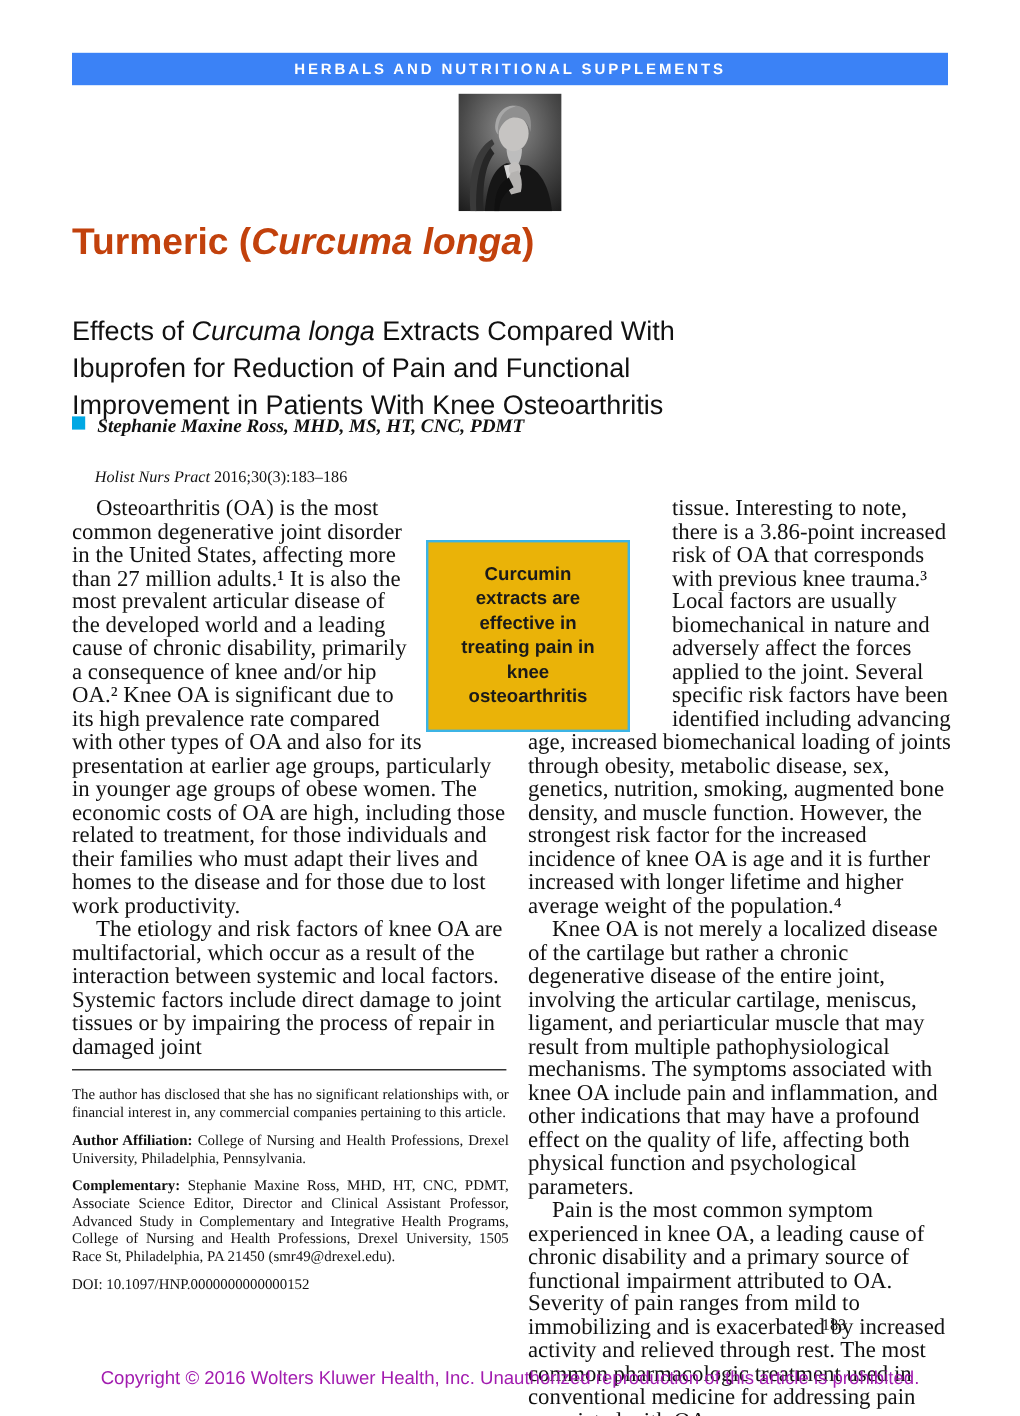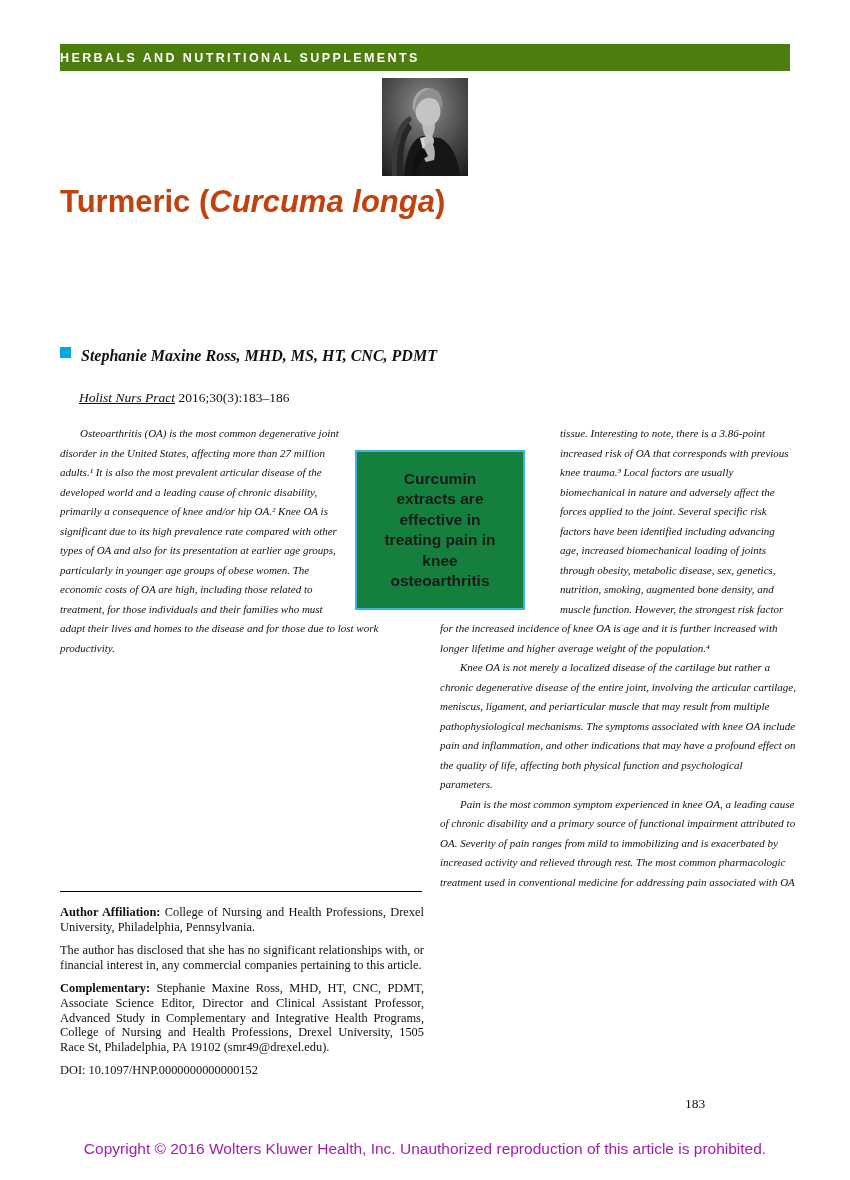--- a/index.html
+++ b/index.html
@@ -10,22 +10,22 @@
     height: 1180px;
     background: #ffffff;
     font-family: "Liberation Serif", serif;
     color: #111;
     overflow: hidden;
   }
   .banner {
     position: absolute;
     left: 60px; top: 44px;
     width: 730px; height: 27px;
-    background: #4d7c0f;
-    display: flex; align-items: center; justify-content: flex-start;
+    background: #3b82f6;
+    display: flex; align-items: center; justify-content: center;
   }
   .banner span {
     font-family: "Liberation Sans", sans-serif;
     font-weight: bold;
     font-size: 12.5px;
     letter-spacing: 2.4px;
     color: #ffffff;
   }
   .photo {
     position: absolute;
@@ -70,40 +70,39 @@
     font-style: italic;
     font-size: 16px;
     color: #111;
   }
   .citation {
     position: absolute;
     left: 79px; top: 390px;
     font-size: 13.5px;
     color: #111;
   }
-  .citation .jrnl { font-style: italic; text-decoration: underline; }
+  .citation .jrnl { font-style: italic; }
   .col {
     position: absolute;
-    top: 424px;
-    font-size: 11px;
+    top: 414px;
+    font-size: 19px;
     line-height: 19.5px;
     color: #111;
-    font-style: italic;
   }
   .col-left  { left: 60px;  width: 363px; }
   .col-right { left: 440px; width: 356px; }
   .col p { margin: 0; }
   .col p.indent { text-indent: 20px; }
   .wrap-spacer-r { float: right; width: 80px;  height: 177px; }
   .wrap-spacer-l { float: left;  width: 120px; height: 177px; }
   .pull-quote {
     position: absolute;
     left: 355px; top: 450px;
     width: 170px; height: 160px;
-    background: #15803d;
+    background: #eab308;
     border: 2px solid #3CB4E5;
     display: flex; align-items: center; justify-content: center;
     z-index: 5;
   }
   .pull-quote span {
     font-family: "Liberation Sans", sans-serif;
     font-weight: bold;
     font-size: 15.5px;
     line-height: 20.5px;
     text-align: center;
@@ -174,33 +173,39 @@
     <path d="M33,34 C32,22 38,12 48,11 C42,8 33,14 31,24 C30,29 31,32 33,34 Z" fill="#a8a8a8"></path>
     <ellipse cx="47" cy="63" rx="5" ry="6" fill="#c2c0be"></ellipse>
     <path d="M44,66 C40,72 40,78 44,84 L52,82 C54,74 52,68 50,64 Z" fill="#b5b3b1"></path>
     <path d="M30,98 C30,84 34,74 42,70 l4,8 C38,82 34,90 34,98 Z" fill="#101010"></path>
   </svg>
 
   <div class="title">
     <span>Turmeric (</span><span class="ital">Curcuma longa</span><span>)</span>
   </div>
 
+  <div class="subtitle">
+    <span>Effects of </span><span class="ital">Curcuma longa</span><span> Extracts Compared With
+Ibuprofen for Reduction of Pain and Functional
+Improvement in Patients With Knee Osteoarthritis</span>
+  </div>
 
   <div class="author-row">
     <span class="author-bullet"></span>
     <span class="author-name">Stephanie Maxine Ross, MHD, MS, HT, CNC, PDMT</span>
   </div>
 
   <div class="citation">
     <span class="jrnl">Holist Nurs Pract</span><span> 2016;30(3):183–186</span>
   </div>
 
   <div class="col col-left">
     <div class="wrap-spacer-r"></div>
     <p class="indent">Osteoarthritis (OA) is the most common degenerative joint disorder in the United States, affecting more than 27 million adults.¹ It is also the most prevalent articular disease of the developed world and a leading cause of chronic disability, primarily a consequence of knee and/or hip OA.² Knee OA is significant due to its high prevalence rate compared with other types of OA and also for its presentation at earlier age groups, particularly in younger age groups of obese women. The economic costs of OA are high, including those related to treatment, for those individuals and their families who must adapt their lives and homes to the disease and for those due to lost work productivity.</p>
+    <p class="indent">The etiology and risk factors of knee OA are multifactorial, which occur as a result of the interaction between systemic and local factors. Systemic factors include direct damage to joint tissues or by impairing the process of repair in damaged joint</p>
   </div>
 
   <div class="col col-right">
     <div class="wrap-spacer-l"></div>
     <p>tissue. Interesting to note, there is a 3.86-point increased risk of OA that corresponds with previous knee trauma.³ Local factors are usually biomechanical in nature and adversely affect the forces applied to the joint. Several specific risk factors have been identified including advancing age, increased biomechanical loading of joints through obesity, metabolic disease, sex, genetics, nutrition, smoking, augmented bone density, and muscle function. However, the strongest risk factor for the increased incidence of knee OA is age and it is further increased with longer lifetime and higher average weight of the population.⁴</p>
     <p class="indent">Knee OA is not merely a localized disease of the cartilage but rather a chronic degenerative disease of the entire joint, involving the articular cartilage, meniscus, ligament, and periarticular muscle that may result from multiple pathophysiological mechanisms. The symptoms associated with knee OA include pain and inflammation, and other indications that may have a profound effect on the quality of life, affecting both physical function and psychological parameters.</p>
     <p class="indent">Pain is the most common symptom experienced in knee OA, a leading cause of chronic disability and a primary source of functional impairment attributed to OA. Severity of pain ranges from mild to immobilizing and is exacerbated by increased activity and relieved through rest. The most common pharmacologic treatment used in conventional medicine for addressing pain associated with OA</p>
   </div>
 
   <div class="pull-quote">
@@ -208,23 +213,23 @@
 extracts are
 effective in
 treating pain in
 knee
 osteoarthritis</span>
   </div>
 
   <div class="footnote-rule"></div>
 
   <div class="footnotes">
+    <p>The author has disclosed that she has no significant relationships with, or financial interest in, any commercial companies pertaining to this article.</p>
     <p><span class="fn-label">Author Affiliation:</span><span> College of Nursing and Health Professions, Drexel University, Philadelphia, Pennsylvania.</span></p>
-    <p>The author has disclosed that she has no significant relationships with, or financial interest in, any commercial companies pertaining to this article.</p>
-    <p><span class="fn-label">Complementary:</span><span> Stephanie Maxine Ross, MHD, HT, CNC, PDMT, Associate Science Editor, Director and Clinical Assistant Professor, Advanced Study in Complementary and Integrative Health Programs, College of Nursing and Health Professions, Drexel University, 1505 Race St, Philadelphia, PA 19102 (smr49@drexel.edu).</span></p>
+    <p><span class="fn-label">Complementary:</span><span> Stephanie Maxine Ross, MHD, HT, CNC, PDMT, Associate Science Editor, Director and Clinical Assistant Professor, Advanced Study in Complementary and Integrative Health Programs, College of Nursing and Health Professions, Drexel University, 1505 Race St, Philadelphia, PA 21450 (smr49@drexel.edu).</span></p>
     <p class="doi">DOI: 10.1097/HNP.0000000000000152</p>
   </div>
 
   <div class="page-number">183</div>
 
   <div class="copyright">Copyright © 2016 Wolters Kluwer Health, Inc. Unauthorized reproduction of this article is prohibited.</div>
 
 </div>
 
 </body></html>

